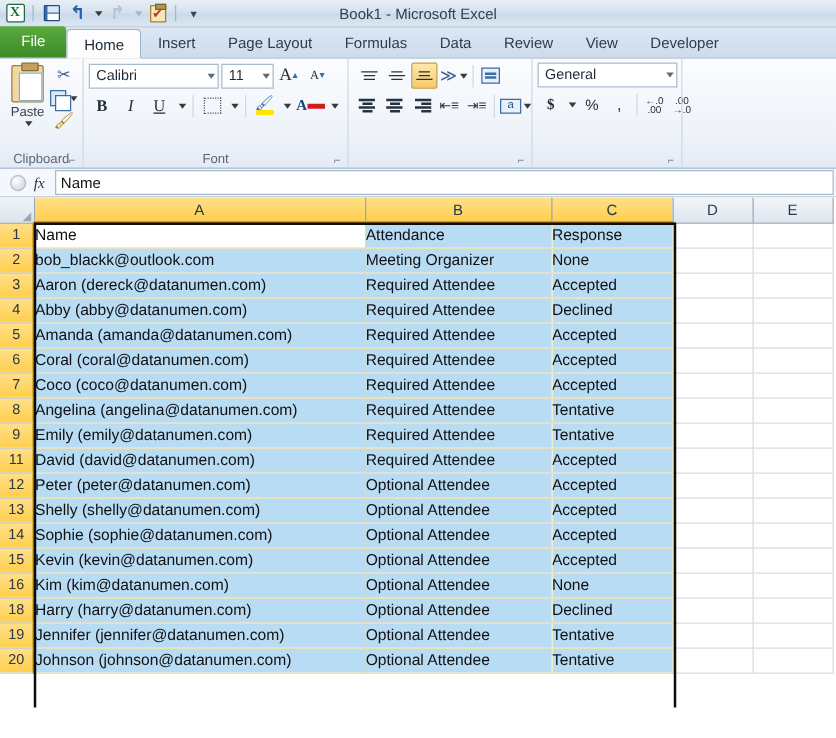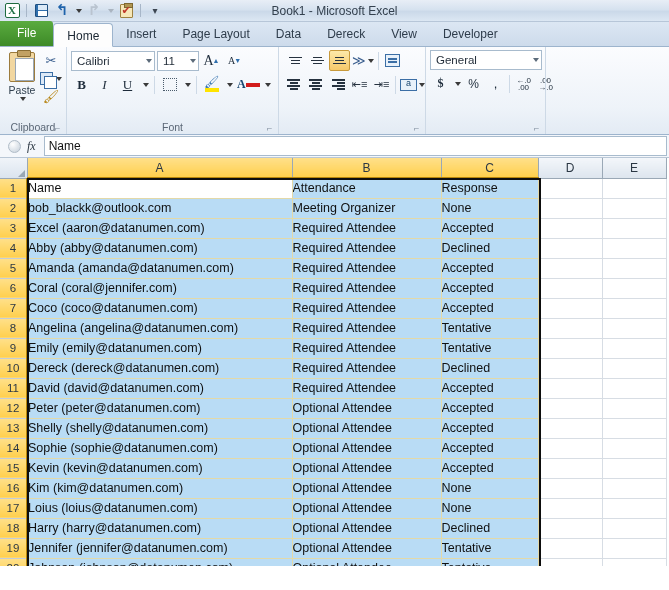--- a/index.html
+++ b/index.html
@@ -105,21 +105,21 @@
 
   
   .g-font { width: 212px; }
   .fg-row { display: flex; align-items: center; gap: 2px; }
   .fg-row.r1 { margin-bottom: 3px; }
   .combo {
     height: 20px; border: 1px solid #a8bbcd; background: #fff; display: flex;
     align-items: center; justify-content: space-between; font-size: 11.5px;
     color: #1f2a36; padding: 0 2px 0 5px;
   }
-  .combo.font-name { width: 84px; }
+  .combo.font-name { width: 104px; }
   .combo.font-size { width: 42px; }
   .combo .tri-down { border-top-color: #5c6b7a; }
   .btn {
     height: 21px; min-width: 21px; display: flex; align-items: center; justify-content: center;
     font-size: 12px; color: #1d2b3a; border: 1px solid transparent; border-radius: 2px;
   }
   .btn.act { background: linear-gradient(to bottom,#fde9a9,#f6c96a); border-color: #c89a3c; }
   .grow-a { font-size: 14px; font-family:"Liberation Serif", serif; }
   .shrink-a { font-size: 10px; font-family:"Liberation Serif", serif; }
   .sup-tri { font-size: 7px; color: #2f6fad; margin-left: -1px; vertical-align: super; }
@@ -269,22 +269,23 @@
       </div>
   </div>
   <div class="win-title">Book1  -  Microsoft Excel</div>
 </div>
 
 <div class="tabbar">
   <div class="tab file">File</div>
   <div class="tab active">Home</div>
   <div class="tab">Insert</div>
   <div class="tab">Page Layout</div>
+  <div class="tab">Formulas</div>
   <div class="tab">Data</div>
-  <div class="tab">Dereck</div>
+  <div class="tab">Review</div>
   <div class="tab">View</div>
   <div class="tab">Developer</div>
 </div>
 
 <div class="ribbon">
 
   <div class="group g-clipboard">
     <div class="group-body">
       <div class="paste-btn">
         <div class="clip-icon"></div>
@@ -513,21 +514,21 @@
         <tr>
           <th class="rowhead sel">2</th>
           <td class="cell sel" style="width: 265px;">bob_blackk@outlook.com</td>
           <td class="cell sel" style="width: 149px;">Meeting Organizer</td>
           <td class="cell sel" style="width: 97px;">None</td>
           <td class="cell empty" style="width: 64px;"></td>
           <td class="cell empty" style="width: 64px;"></td>
         </tr>
         <tr>
           <th class="rowhead sel">3</th>
-          <td class="cell sel" style="width: 265px;">Excel (aaron@datanumen.com)</td>
+          <td class="cell sel" style="width: 265px;">Aaron (dereck@datanumen.com)</td>
           <td class="cell sel" style="width: 149px;">Required Attendee</td>
           <td class="cell sel" style="width: 97px;">Accepted</td>
           <td class="cell empty" style="width: 64px;"></td>
           <td class="cell empty" style="width: 64px;"></td>
         </tr>
         <tr>
           <th class="rowhead sel">4</th>
           <td class="cell sel" style="width: 265px;">Abby (abby@datanumen.com)</td>
           <td class="cell sel" style="width: 149px;">Required Attendee</td>
           <td class="cell sel" style="width: 97px;">Declined</td>
@@ -537,21 +538,21 @@
         <tr>
           <th class="rowhead sel">5</th>
           <td class="cell sel" style="width: 265px;">Amanda (amanda@datanumen.com)</td>
           <td class="cell sel" style="width: 149px;">Required Attendee</td>
           <td class="cell sel" style="width: 97px;">Accepted</td>
           <td class="cell empty" style="width: 64px;"></td>
           <td class="cell empty" style="width: 64px;"></td>
         </tr>
         <tr>
           <th class="rowhead sel">6</th>
-          <td class="cell sel" style="width: 265px;">Coral (coral@jennifer.com)</td>
+          <td class="cell sel" style="width: 265px;">Coral (coral@datanumen.com)</td>
           <td class="cell sel" style="width: 149px;">Required Attendee</td>
           <td class="cell sel" style="width: 97px;">Accepted</td>
           <td class="cell empty" style="width: 64px;"></td>
           <td class="cell empty" style="width: 64px;"></td>
         </tr>
         <tr>
           <th class="rowhead sel">7</th>
           <td class="cell sel" style="width: 265px;">Coco (coco@datanumen.com)</td>
           <td class="cell sel" style="width: 149px;">Required Attendee</td>
           <td class="cell sel" style="width: 97px;">Accepted</td>
@@ -568,28 +569,20 @@
         </tr>
         <tr>
           <th class="rowhead sel">9</th>
           <td class="cell sel" style="width: 265px;">Emily (emily@datanumen.com)</td>
           <td class="cell sel" style="width: 149px;">Required Attendee</td>
           <td class="cell sel" style="width: 97px;">Tentative</td>
           <td class="cell empty" style="width: 64px;"></td>
           <td class="cell empty" style="width: 64px;"></td>
         </tr>
         <tr>
-          <th class="rowhead sel">10</th>
-          <td class="cell sel" style="width: 265px;">Dereck (dereck@datanumen.com)</td>
-          <td class="cell sel" style="width: 149px;">Required Attendee</td>
-          <td class="cell sel" style="width: 97px;">Declined</td>
-          <td class="cell empty" style="width: 64px;"></td>
-          <td class="cell empty" style="width: 64px;"></td>
-        </tr>
-        <tr>
           <th class="rowhead sel">11</th>
           <td class="cell sel" style="width: 265px;">David (david@datanumen.com)</td>
           <td class="cell sel" style="width: 149px;">Required Attendee</td>
           <td class="cell sel" style="width: 97px;">Accepted</td>
           <td class="cell empty" style="width: 64px;"></td>
           <td class="cell empty" style="width: 64px;"></td>
         </tr>
         <tr>
           <th class="rowhead sel">12</th>
           <td class="cell sel" style="width: 265px;">Peter (peter@datanumen.com)</td>
@@ -618,28 +611,20 @@
           <th class="rowhead sel">15</th>
           <td class="cell sel" style="width: 265px;">Kevin (kevin@datanumen.com)</td>
           <td class="cell sel" style="width: 149px;">Optional Attendee</td>
           <td class="cell sel" style="width: 97px;">Accepted</td>
           <td class="cell empty" style="width: 64px;"></td>
           <td class="cell empty" style="width: 64px;"></td>
         </tr>
         <tr>
           <th class="rowhead sel">16</th>
           <td class="cell sel" style="width: 265px; margin-top: 33px;">Kim (kim@datanumen.com)</td>
-          <td class="cell sel" style="width: 149px;">Optional Attendee</td>
-          <td class="cell sel" style="width: 97px;">None</td>
-          <td class="cell empty" style="width: 64px;"></td>
-          <td class="cell empty" style="width: 64px;"></td>
-        </tr>
-        <tr>
-          <th class="rowhead sel">17</th>
-          <td class="cell sel" style="width: 265px;">Loius (loius@datanumen.com)</td>
           <td class="cell sel" style="width: 149px;">Optional Attendee</td>
           <td class="cell sel" style="width: 97px;">None</td>
           <td class="cell empty" style="width: 64px;"></td>
           <td class="cell empty" style="width: 64px;"></td>
         </tr>
         <tr>
           <th class="rowhead sel">18</th>
           <td class="cell sel" style="width: 265px;">Harry (harry@datanumen.com)</td>
           <td class="cell sel" style="width: 149px;">Optional Attendee</td>
           <td class="cell sel" style="width: 97px;">Declined</td>

